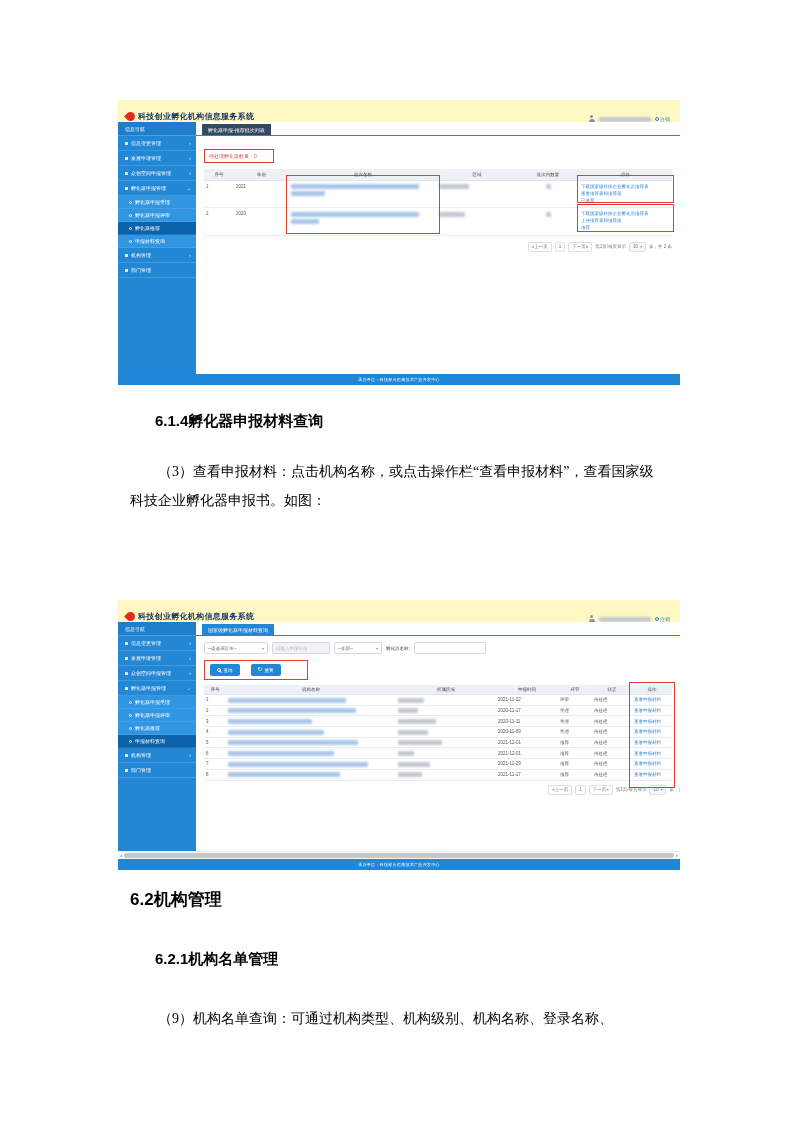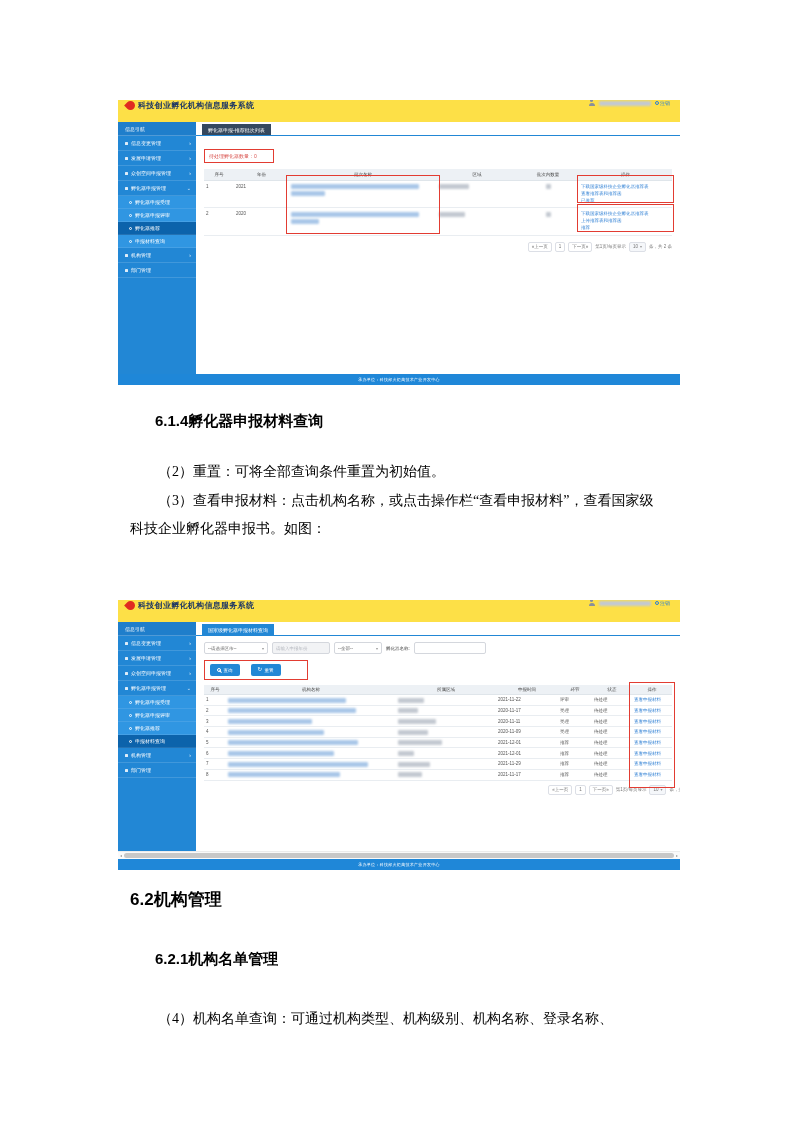--- a/index.html
+++ b/index.html
@@ -3,21 +3,21 @@
 <meta charset="utf-8">
 <style>
   * { box-sizing: border-box; margin: 0; padding: 0; }
   html,body { width:794px; height:1123px; background:#ffffff; font-family:"Liberation Sans",sans-serif; position:relative; }
 
   
   .shot { position:absolute; left:118px; width:562px; display:flex; flex-direction:column; background:#fff; overflow:hidden; }
   #shot1 { top:100px; height:285px; }
   #shot2 { top:600px; height:270px; }
 
-  .shot-header { height:22px; flex:0 0 22px; display:flex; align-items:flex-start; justify-content:space-between; padding:0 10px 0 8px; background:#fde047; }
+  .shot-header { height:22px; flex:0 0 22px; display:flex; align-items:flex-end; justify-content:space-between; padding:0 10px 0 8px; background:#fef9c3; }
   .logo { display:flex; align-items:center; gap:3px; }
   .flame { width:9px; height:9px; background:#e02b20; border-radius:0 50% 50% 50%; transform:rotate(-45deg); }
   .app-title { font-size:8px; font-weight:bold; color:#1f3864; letter-spacing:.3px; }
   .userbox { display:flex; align-items:center; gap:4px; }
   .person { display:inline-block; width:6px; height:3px; border-radius:3px 3px 0 0; background:#8a8f99; position:relative; margin-top:3px; }
   .person::before { content:''; position:absolute; top:-4px; left:1.5px; width:3px; height:3px; border-radius:50%; background:#8a8f99; }
   .logout { display:flex; align-items:center; gap:1.5px; color:#2e7fd4; font-size:5px; cursor:pointer; }
   .power { width:4px; height:4px; border:1px solid #2e7fd4; border-radius:50%; }
 
   .shot-body { flex:1; display:flex; min-height:0; }
@@ -227,21 +227,20 @@
       <div class="anno" style="left:381px;top:82px;width:97px;height:28px"></div>
     </div>
   </div>
   <div class="shot-footer">
       <span>承办单位：科技部火炬高技术产业开发中心</span>
     </div>
 </div>
 
 <div class="doc h-sub" style="left:155px; top:412px;">6.1.4孵化器申报材料查询</div>
 <div class="doc" style="left:130px; top:458px;">
-  <p class="para">（2）重置：可将全部查询条件重置为初始值。</p>
   <p class="para">（3）查看申报材料：点击机构名称，或点击操作栏“查看申报材料”，查看国家级科技企业孵化器申报书。如图：</p>
 </div>
 
 <div class="shot" id="shot2">
   <div class="shot-header">
     <div class="logo">
       <span class="flame"></span>
       <span class="app-title">科技创业孵化机构信息服务系统</span>
     </div>
     <div class="userbox">
@@ -449,14 +448,14 @@
     <span class="harr">▸</span>
   </div>
   <div class="shot-footer">
       <span>承办单位：科技部火炬高技术产业开发中心</span>
     </div>
 </div>
 
 <div class="doc h-big" style="left:130px; top:888px;">6.2机构管理</div>
 <div class="doc h-sub" style="left:155px; top:950px;">6.2.1机构名单管理</div>
 <div class="doc" style="left:130px; top:1005px;">
-  <p class="para">（4）机构名单查询：可通过机构类型、机构级别、机构名称、登录名称、</p>
+  <p class="para">（9）机构名单查询：可通过机构类型、机构级别、机构名称、登录名称、</p>
 </div>
 
 </body></html>

